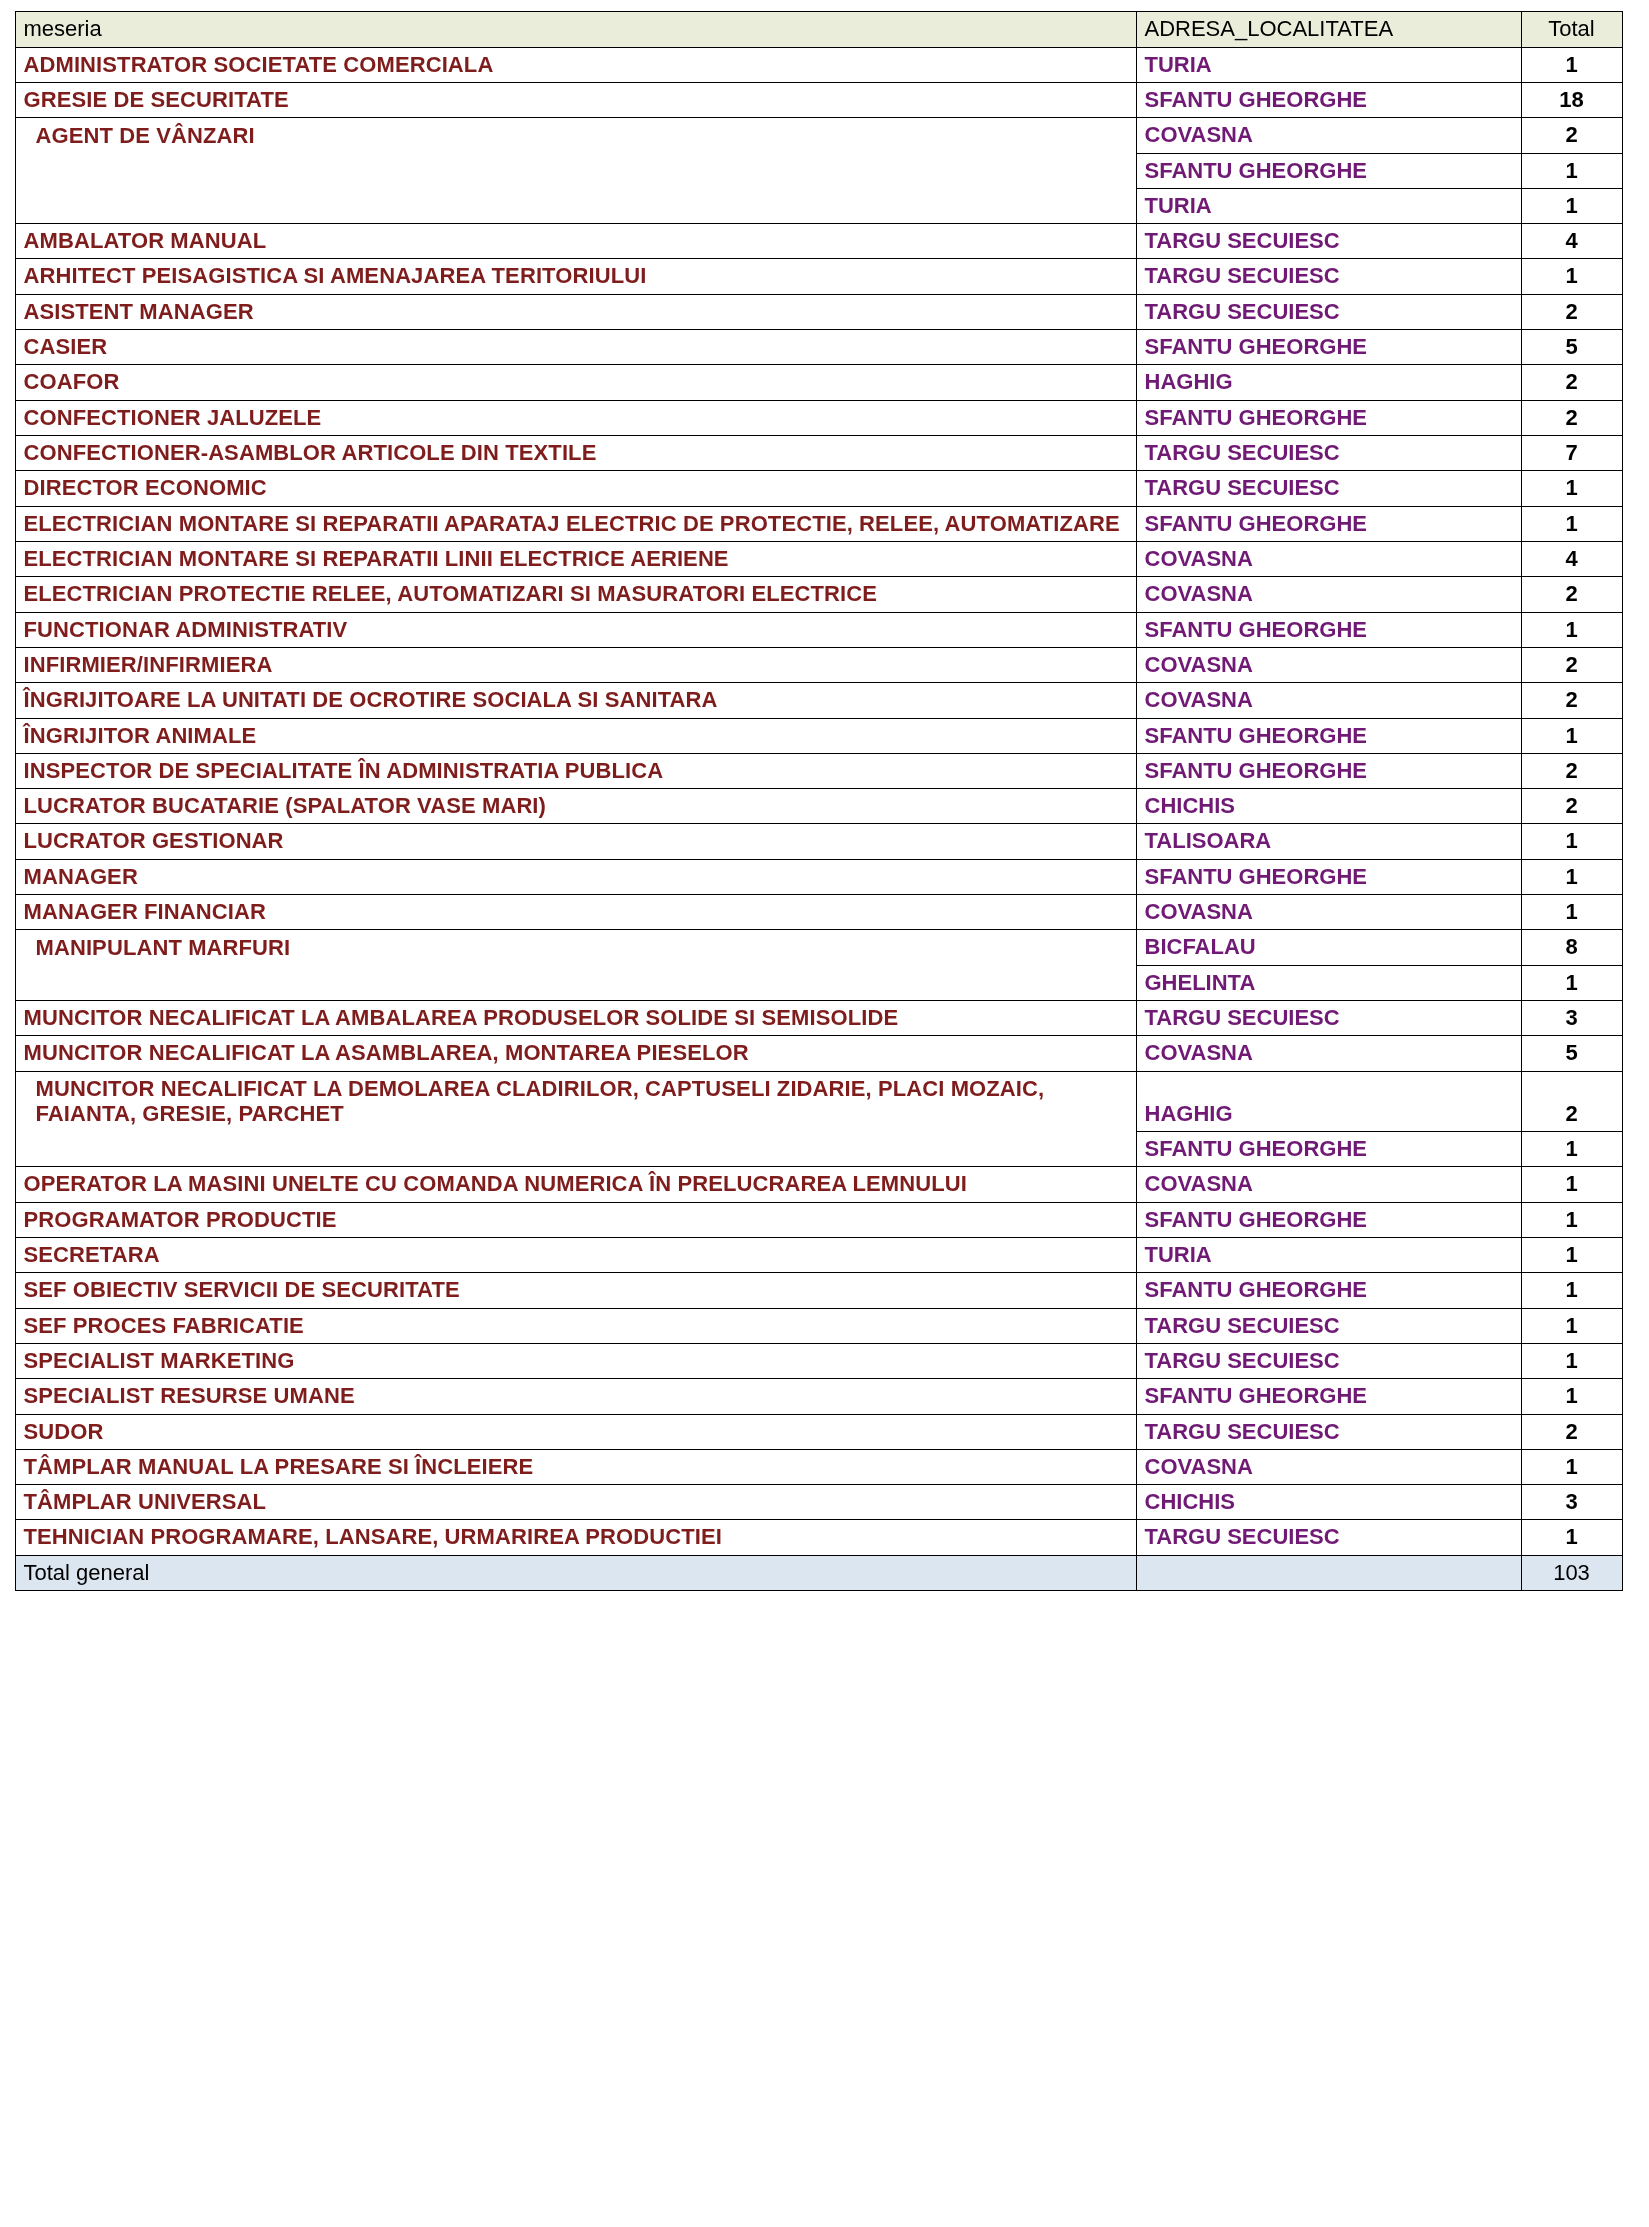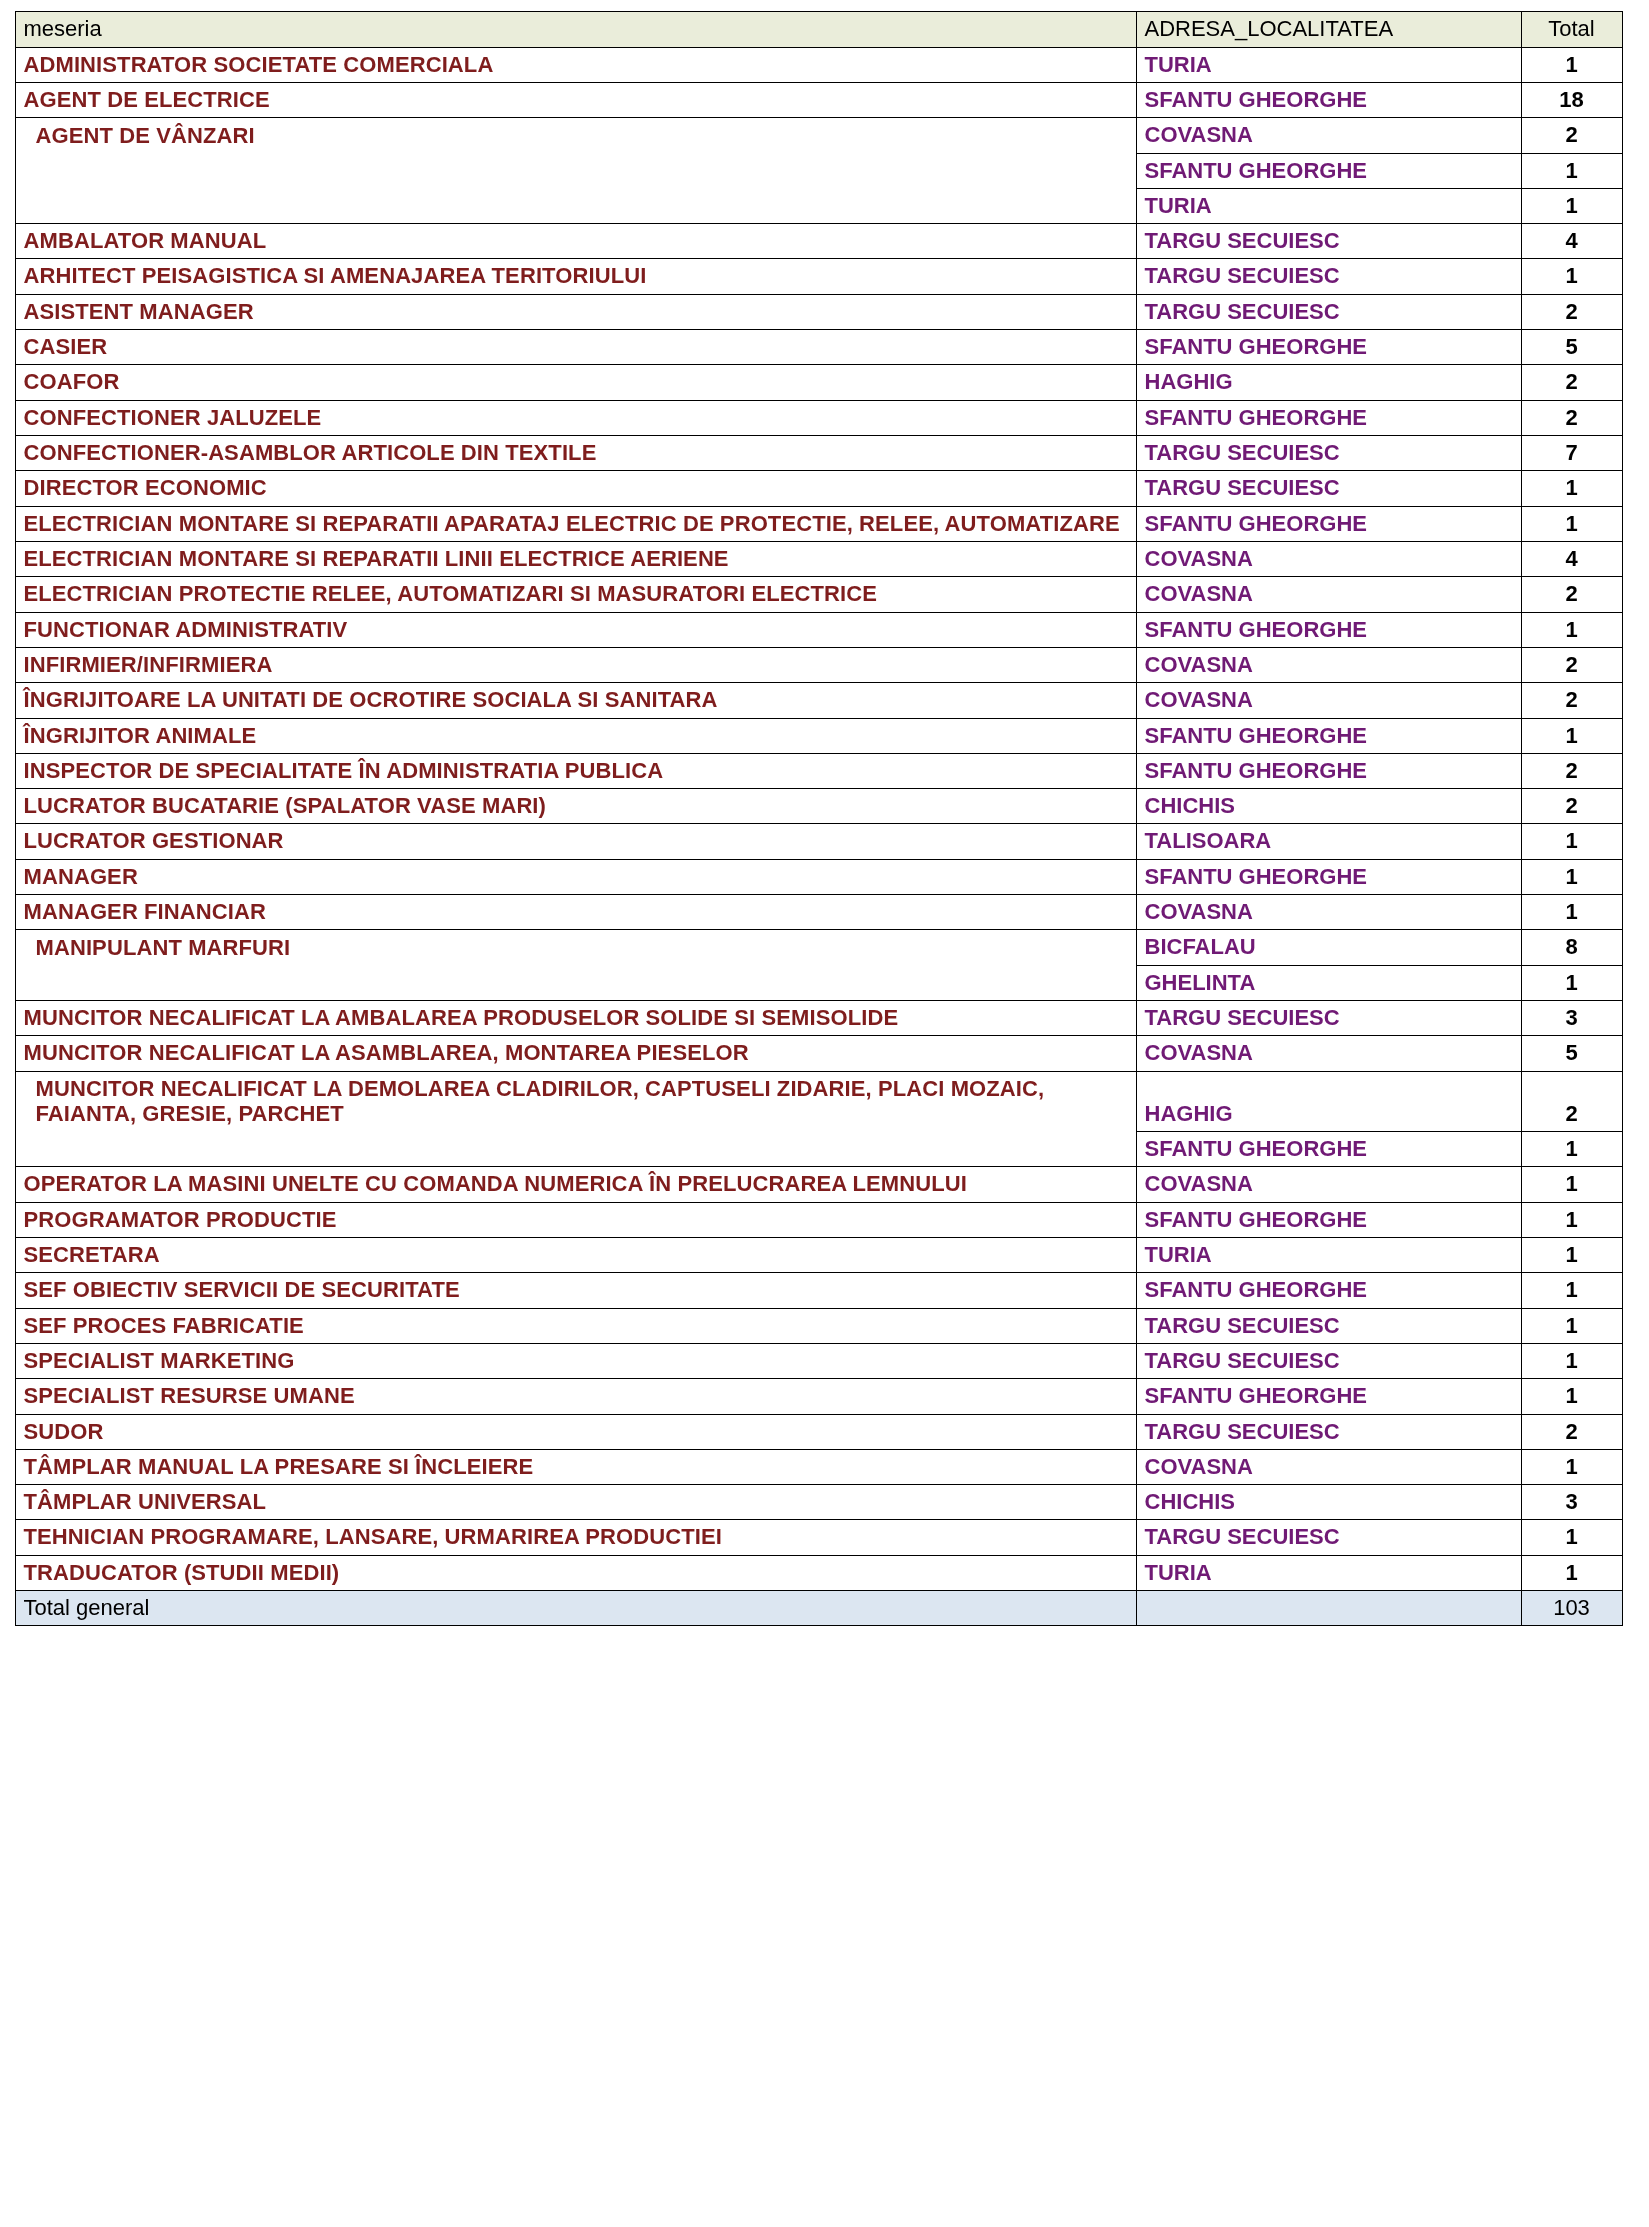--- a/index.html
+++ b/index.html
@@ -94,21 +94,21 @@
         <th class="total">Total</th>
       </tr>
     </thead>
     <tbody id="tbody">
         <tr>
           <td class="meseria">ADMINISTRATOR SOCIETATE COMERCIALA</td>
           <td class="loc">TURIA</td>
           <td class="total">1</td>
         </tr>
         <tr>
-          <td class="meseria">AGENT DE ELECTRICE</td>
+          <td class="meseria">GRESIE DE SECURITATE</td>
           <td class="loc">SFANTU GHEORGHE</td>
           <td class="total">18</td>
         </tr>
         <tr class="spanbot">
           <td class="meseria">AGENT DE VÂNZARI</td>
           <td class="loc">COVASNA</td>
           <td class="total">2</td>
         </tr>
         <tr class="cont spanbot">
           <td class="meseria"></td>
@@ -296,25 +296,20 @@
           <td class="total">1</td>
         </tr>
         <tr>
           <td class="meseria">TÂMPLAR UNIVERSAL</td>
           <td class="loc">CHICHIS</td>
           <td class="total">3</td>
         </tr>
         <tr>
           <td class="meseria">TEHNICIAN PROGRAMARE, LANSARE, URMARIREA PRODUCTIEI</td>
           <td class="loc">TARGU SECUIESC</td>
-          <td class="total">1</td>
-        </tr>
-        <tr>
-          <td class="meseria">TRADUCATOR (STUDII MEDII)</td>
-          <td class="loc">TURIA</td>
           <td class="total">1</td>
         </tr>
       </tbody>
     <tfoot>
       <tr>
         <td class="label">Total general</td>
         <td class="blank"></td>
         <td class="total">103</td>
       </tr>
     </tfoot>

